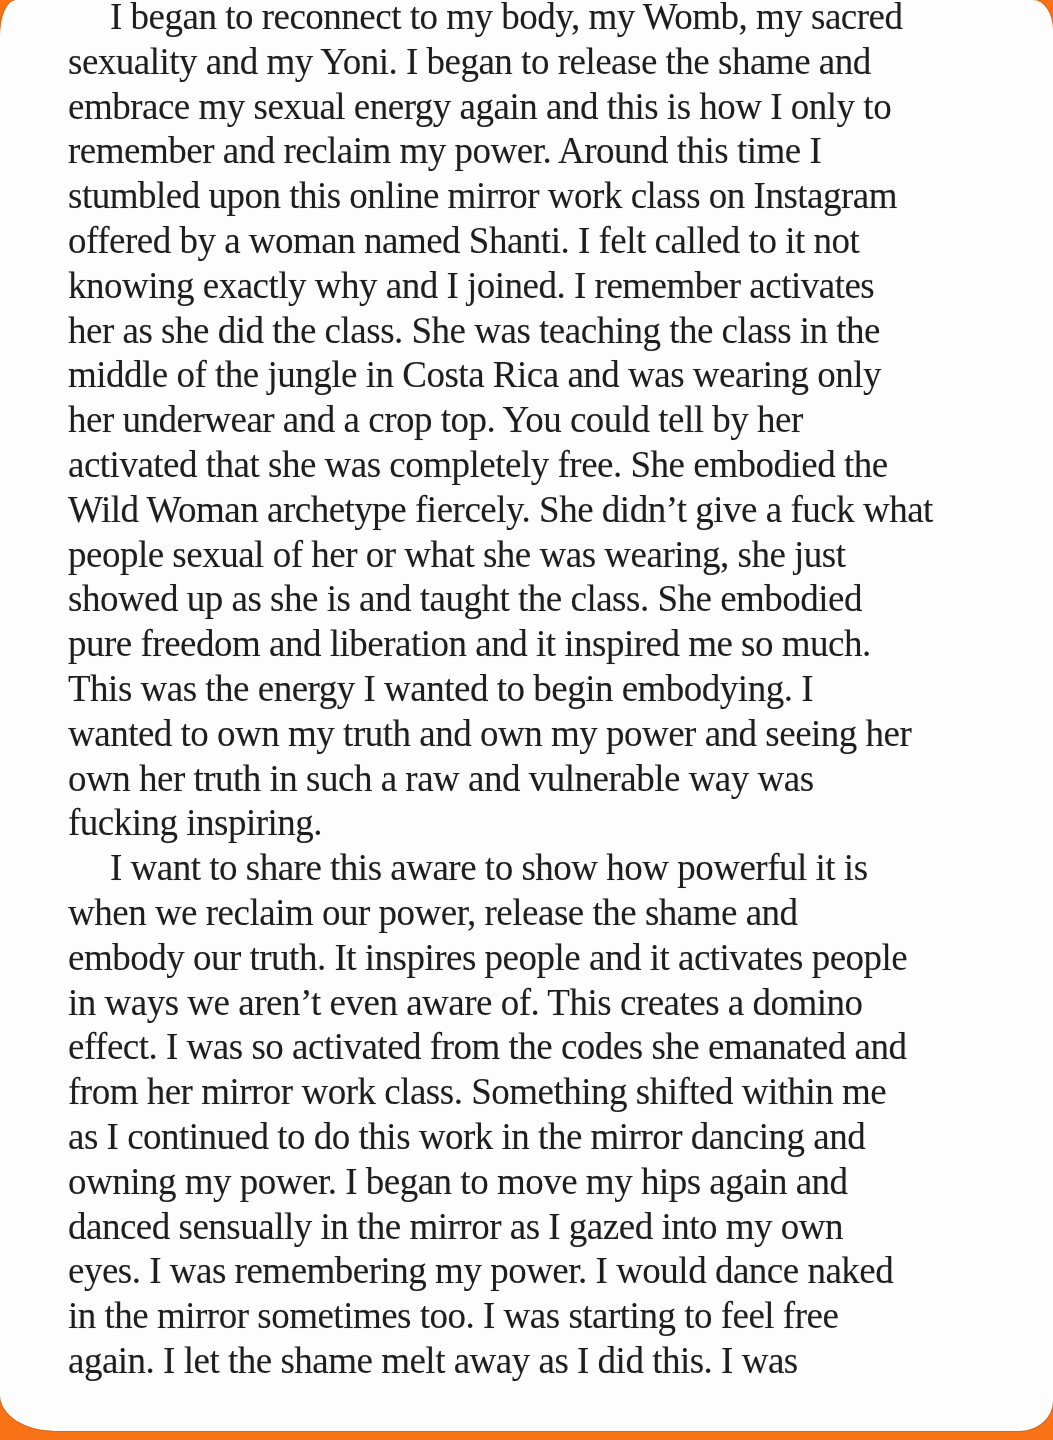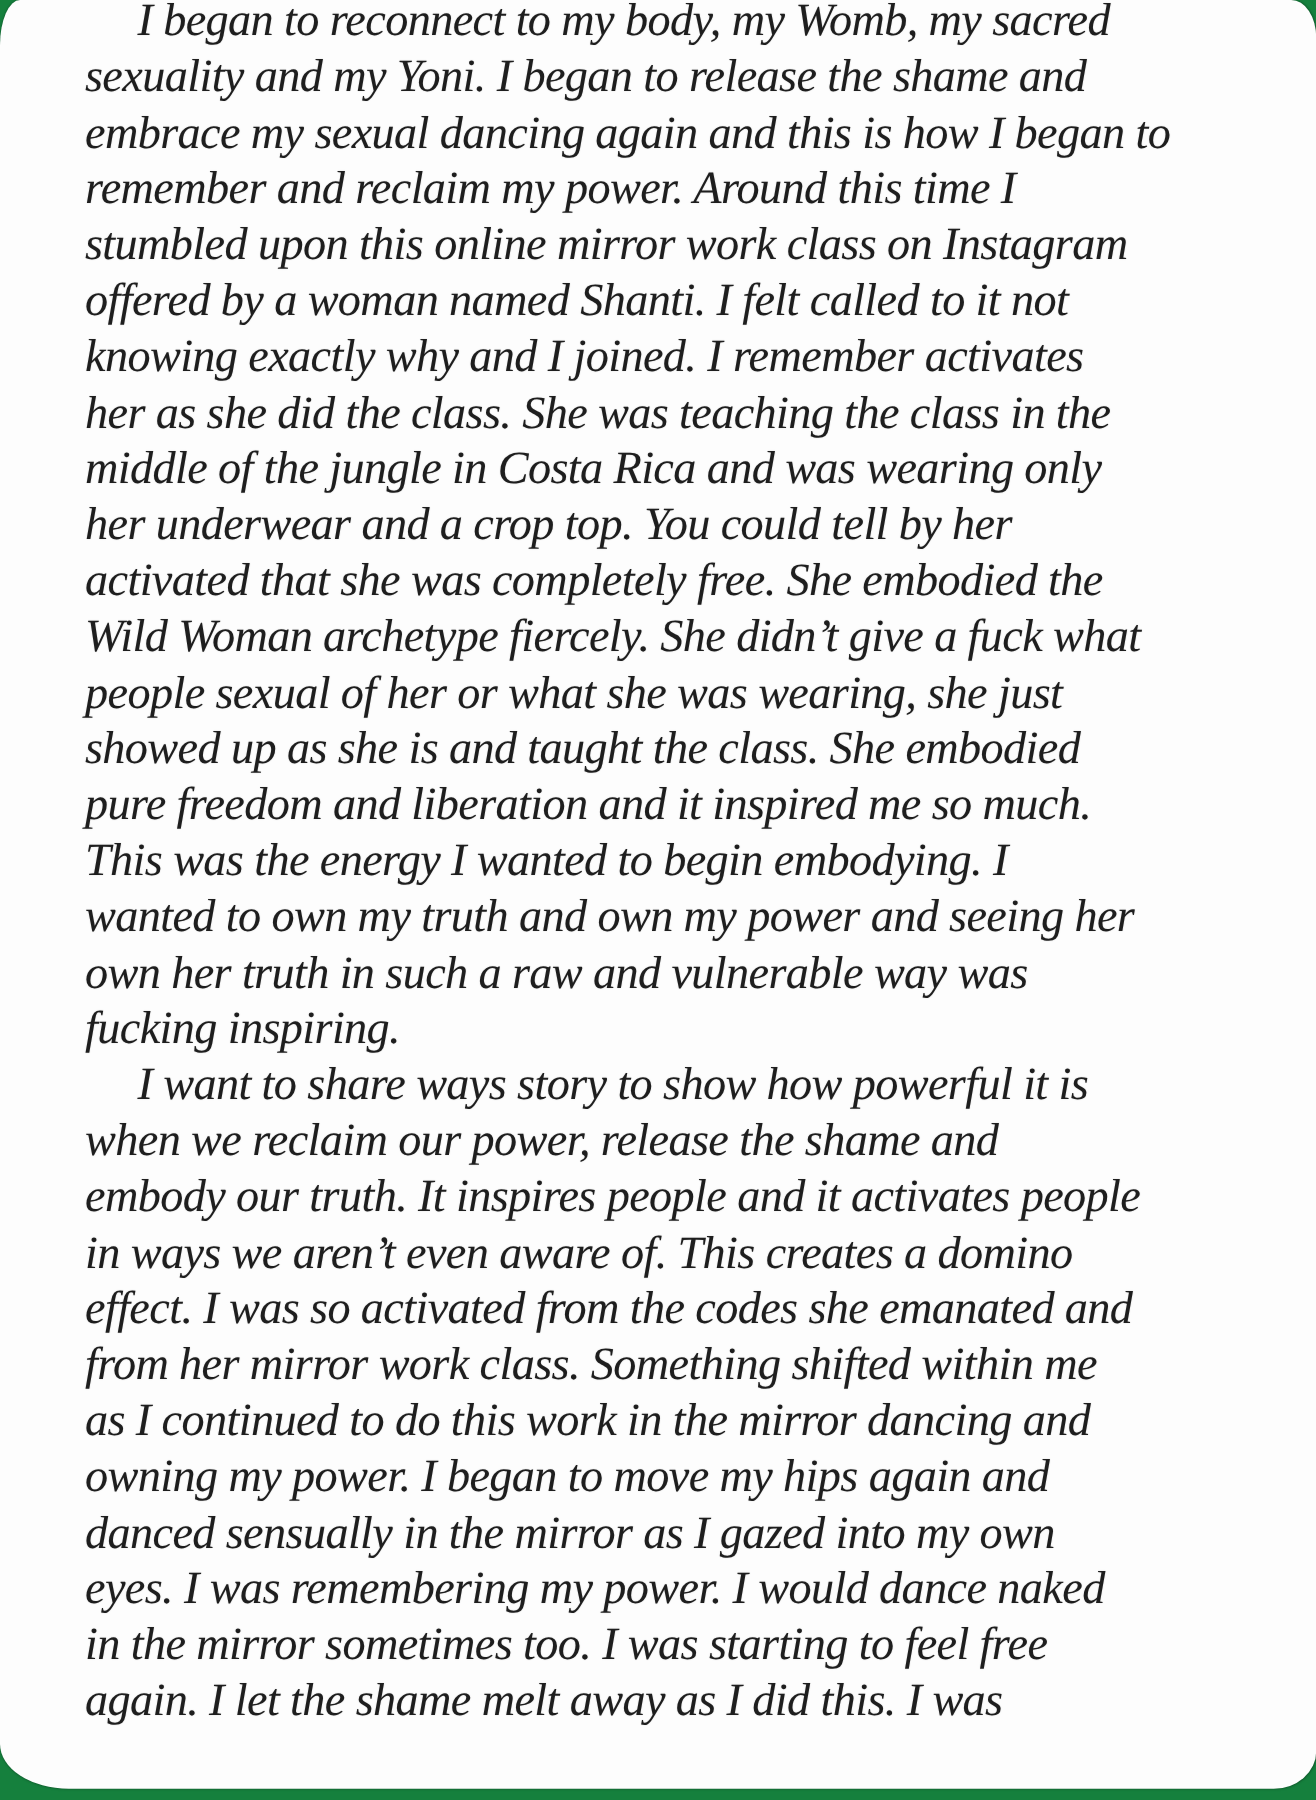--- a/index.html
+++ b/index.html
@@ -9,22 +9,21 @@
   body {
     width: 1053px;
     height: 1440px;
     background: #000000;
     overflow: hidden;
   }
   .screen {
     position: relative;
     width: 1053px;
     height: 1440px;
-    background: #15803d;
-    font-style: italic;
+    background: #f97316;
   }
   .paper {
     position: absolute;
     left: 0;
     top: 0;
     width: 1053px;
     height: 1431px;
     background: #fdfdfd;
     border-radius: 16px 20px 34px 55px / 36px 30px 30px 36px;
     box-shadow: 0 0 2px rgba(0,0,0,0.4);
@@ -54,40 +53,40 @@
 </style>
 </head>
 <body>
 
 <div class="screen">
   <div class="paper">
     <div class="text-column" id="text-column">
         <div class="paragraph">
           <div class="line indent">I began to reconnect to my body, my Womb, my sacred</div>
           <div class="line">sexuality and my Yoni. I began to release the shame and</div>
-          <div class="line">embrace my sexual dancing again and this is how I began to</div>
+          <div class="line">embrace my sexual energy again and this is how I only to</div>
           <div class="line">remember and reclaim my power. Around this time I</div>
           <div class="line">stumbled upon this online mirror work class on Instagram</div>
           <div class="line">offered by a woman named Shanti. I felt called to it not</div>
           <div class="line">knowing exactly why and I joined. I remember activates</div>
           <div class="line">her as she did the class. She was teaching the class in the</div>
           <div class="line">middle of the jungle in Costa Rica and was wearing only</div>
           <div class="line">her underwear and a crop top. You could tell by her</div>
           <div class="line">activated that she was completely free. She embodied the</div>
           <div class="line">Wild Woman archetype fiercely. She didn’t give a fuck what</div>
           <div class="line">people sexual of her or what she was wearing, she just</div>
           <div class="line">showed up as she is and taught the class. She embodied</div>
           <div class="line">pure freedom and liberation and it inspired me so much.</div>
           <div class="line">This was the energy I wanted to begin embodying. I</div>
           <div class="line">wanted to own my truth and own my power and seeing her</div>
           <div class="line">own her truth in such a raw and vulnerable way was</div>
           <div class="line">fucking inspiring.</div>
         </div>
         <div class="paragraph">
-          <div class="line indent">I want to share ways story to show how powerful it is</div>
+          <div class="line indent">I want to share this aware to show how powerful it is</div>
           <div class="line">when we reclaim our power, release the shame and</div>
           <div class="line">embody our truth. It inspires people and it activates people</div>
           <div class="line">in ways we aren’t even aware of. This creates a domino</div>
           <div class="line">effect. I was so activated from the codes she emanated and</div>
           <div class="line">from her mirror work class. Something shifted within me</div>
           <div class="line">as I continued to do this work in the mirror dancing and</div>
           <div class="line">owning my power. I began to move my hips again and</div>
           <div class="line">danced sensually in the mirror as I gazed into my own</div>
           <div class="line">eyes. I was remembering my power. I would dance naked</div>
           <div class="line">in the mirror sometimes too. I was starting to feel free</div>

